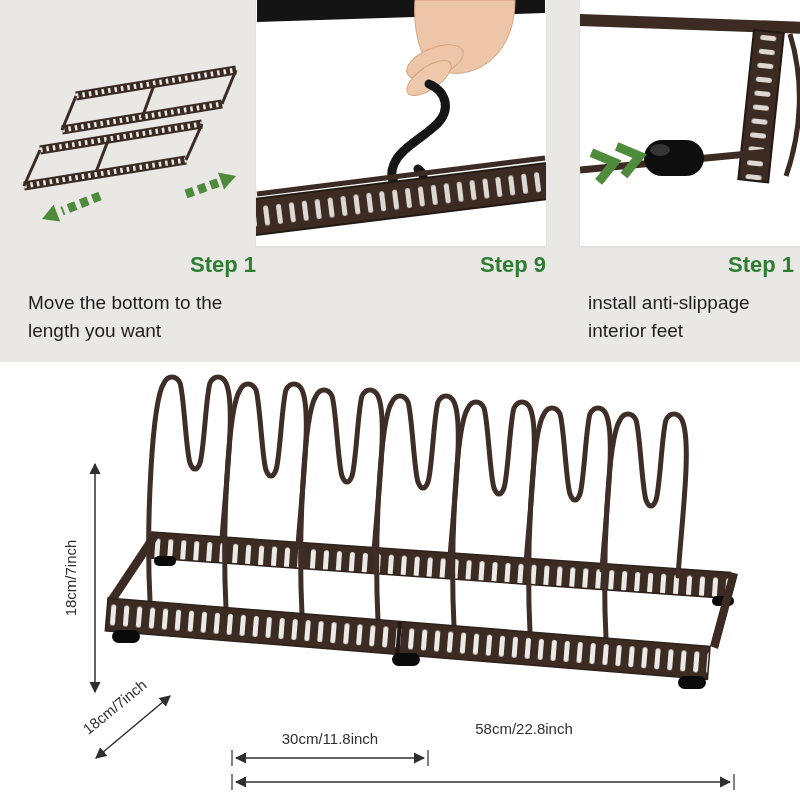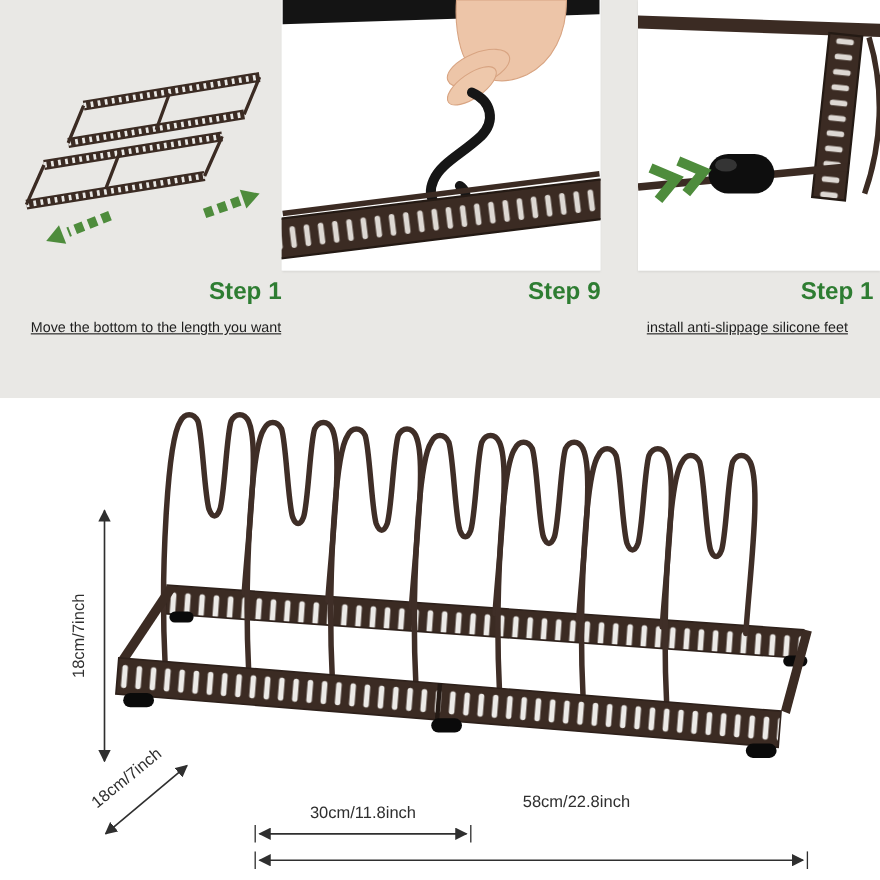--- a/index.html
+++ b/index.html
@@ -10,21 +10,21 @@
   .steps-band{
     position:absolute;left:0;top:0;width:800px;height:362px;
     background:#e9e8e5;
   }
   .fig{position:absolute;margin:0;padding:0;}
   .fig1{left:4px;top:48px;width:248px;height:200px;}
   .fig2{left:256px;top:0;width:290px;height:246px;background:#ffffff;box-shadow:0 1px 2px rgba(0,0,0,0.08);}
   .fig3{left:580px;top:0;width:220px;height:246px;background:#ffffff;box-shadow:0 1px 2px rgba(0,0,0,0.08);}
   .step-text{position:absolute;top:252px;}
   .step-text h3{margin:0 0 11px 0;font-size:22px;font-weight:700;color:#2e7d32;text-align:right;}
-  .step-text p{margin:0;font-size:13px;line-height:1.45;color:#1d1d1d;text-decoration:underline;}
+  .step-text p{margin:0;font-size:19px;line-height:1.45;color:#1d1d1d;}
   .st1{left:28px;width:228px;}
   .st2{left:288px;width:258px;}
   .st3{left:588px;width:206px;}
   .diagram{position:absolute;left:0;top:362px;width:800px;height:438px;background:#ffffff;}
   svg{display:block;}
   .dim-text{font-size:15px;fill:#2f2f2f;font-family:"Liberation Sans",sans-serif;}
 </style>
 </head>
 <body>
 
@@ -120,21 +120,21 @@
 
     <div class="step-text st1">
       <h3>Step 1</h3>
       <p>Move the bottom to the length you want</p>
     </div>
     <div class="step-text st2">
       <h3>Step 9</h3>
     </div>
     <div class="step-text st3">
       <h3>Step 1</h3>
-      <p>install anti-slippage silicone feet</p>
+      <p>install anti-slippage interior feet</p>
     </div>
   </section>
 
   <section class="diagram">
     <svg width="800" height="438" viewBox="0 0 800 438">
       <defs>
         <pattern id="slotsMain" width="13" height="34" patternUnits="userSpaceOnUse">
           <rect width="13" height="34" fill="#3b2b23"></rect>
           <rect x="4" y="6" width="5" height="21" rx="2.5" fill="#eceae7"></rect>
         </pattern>

